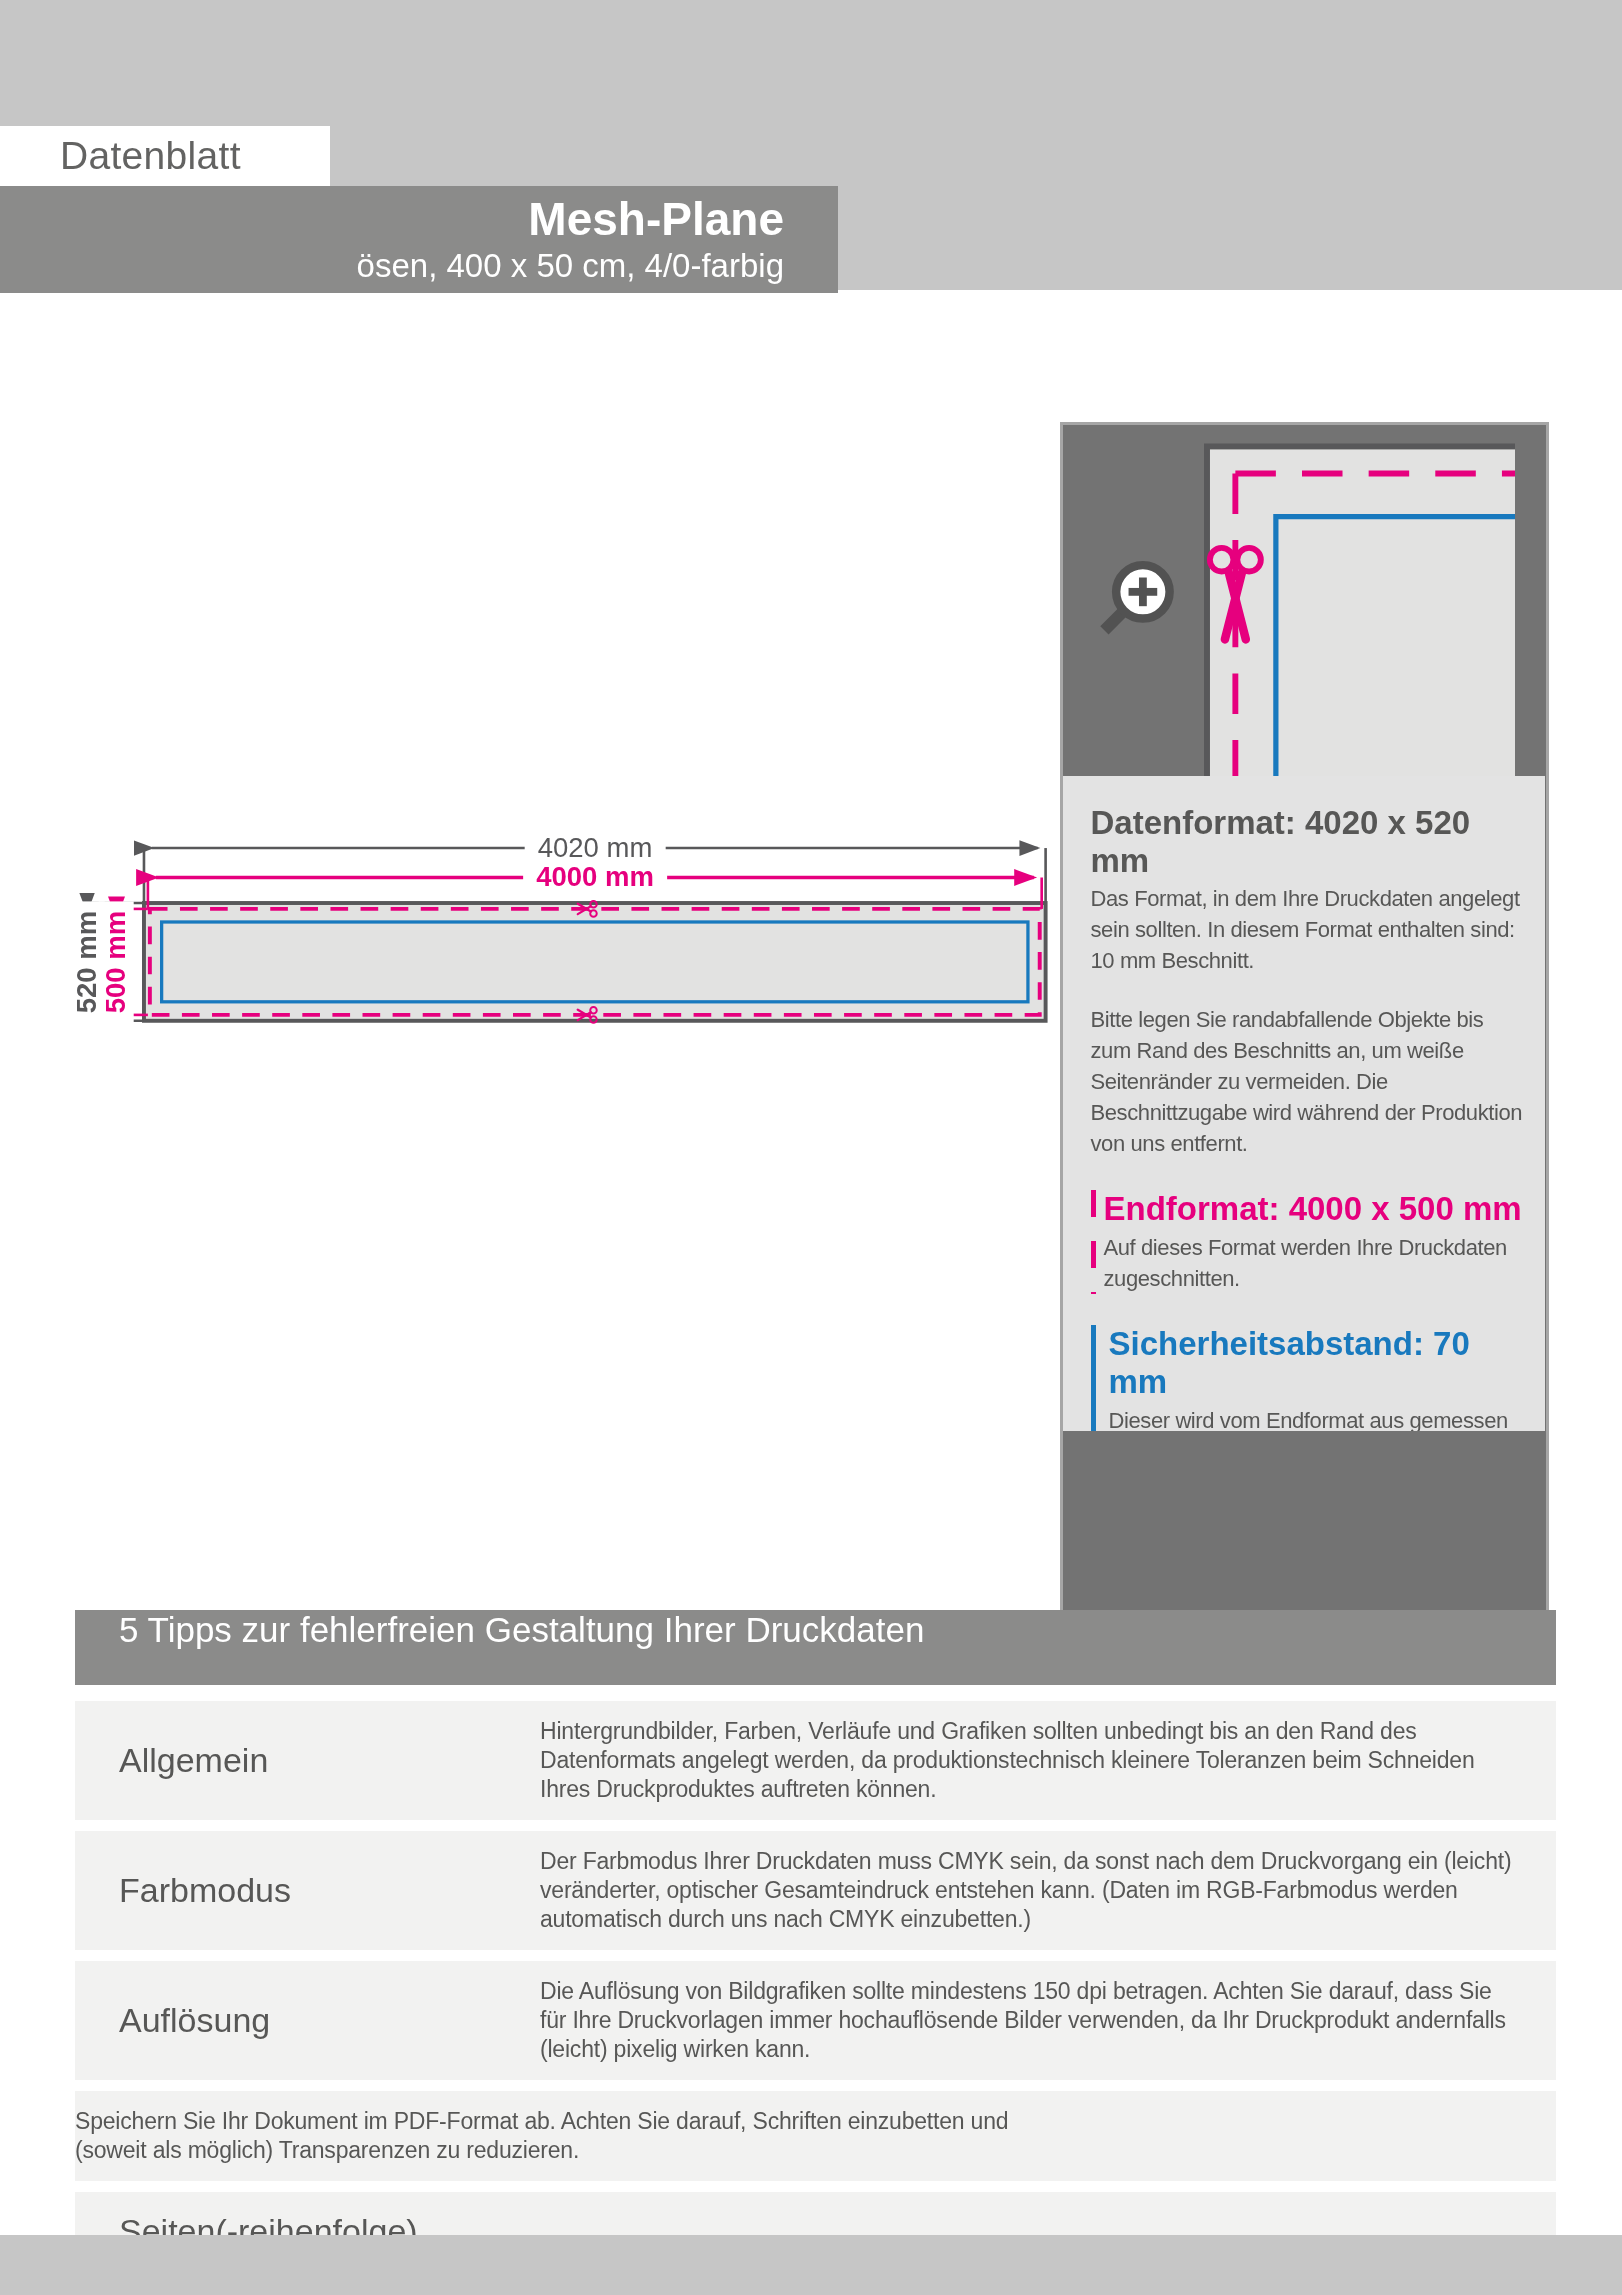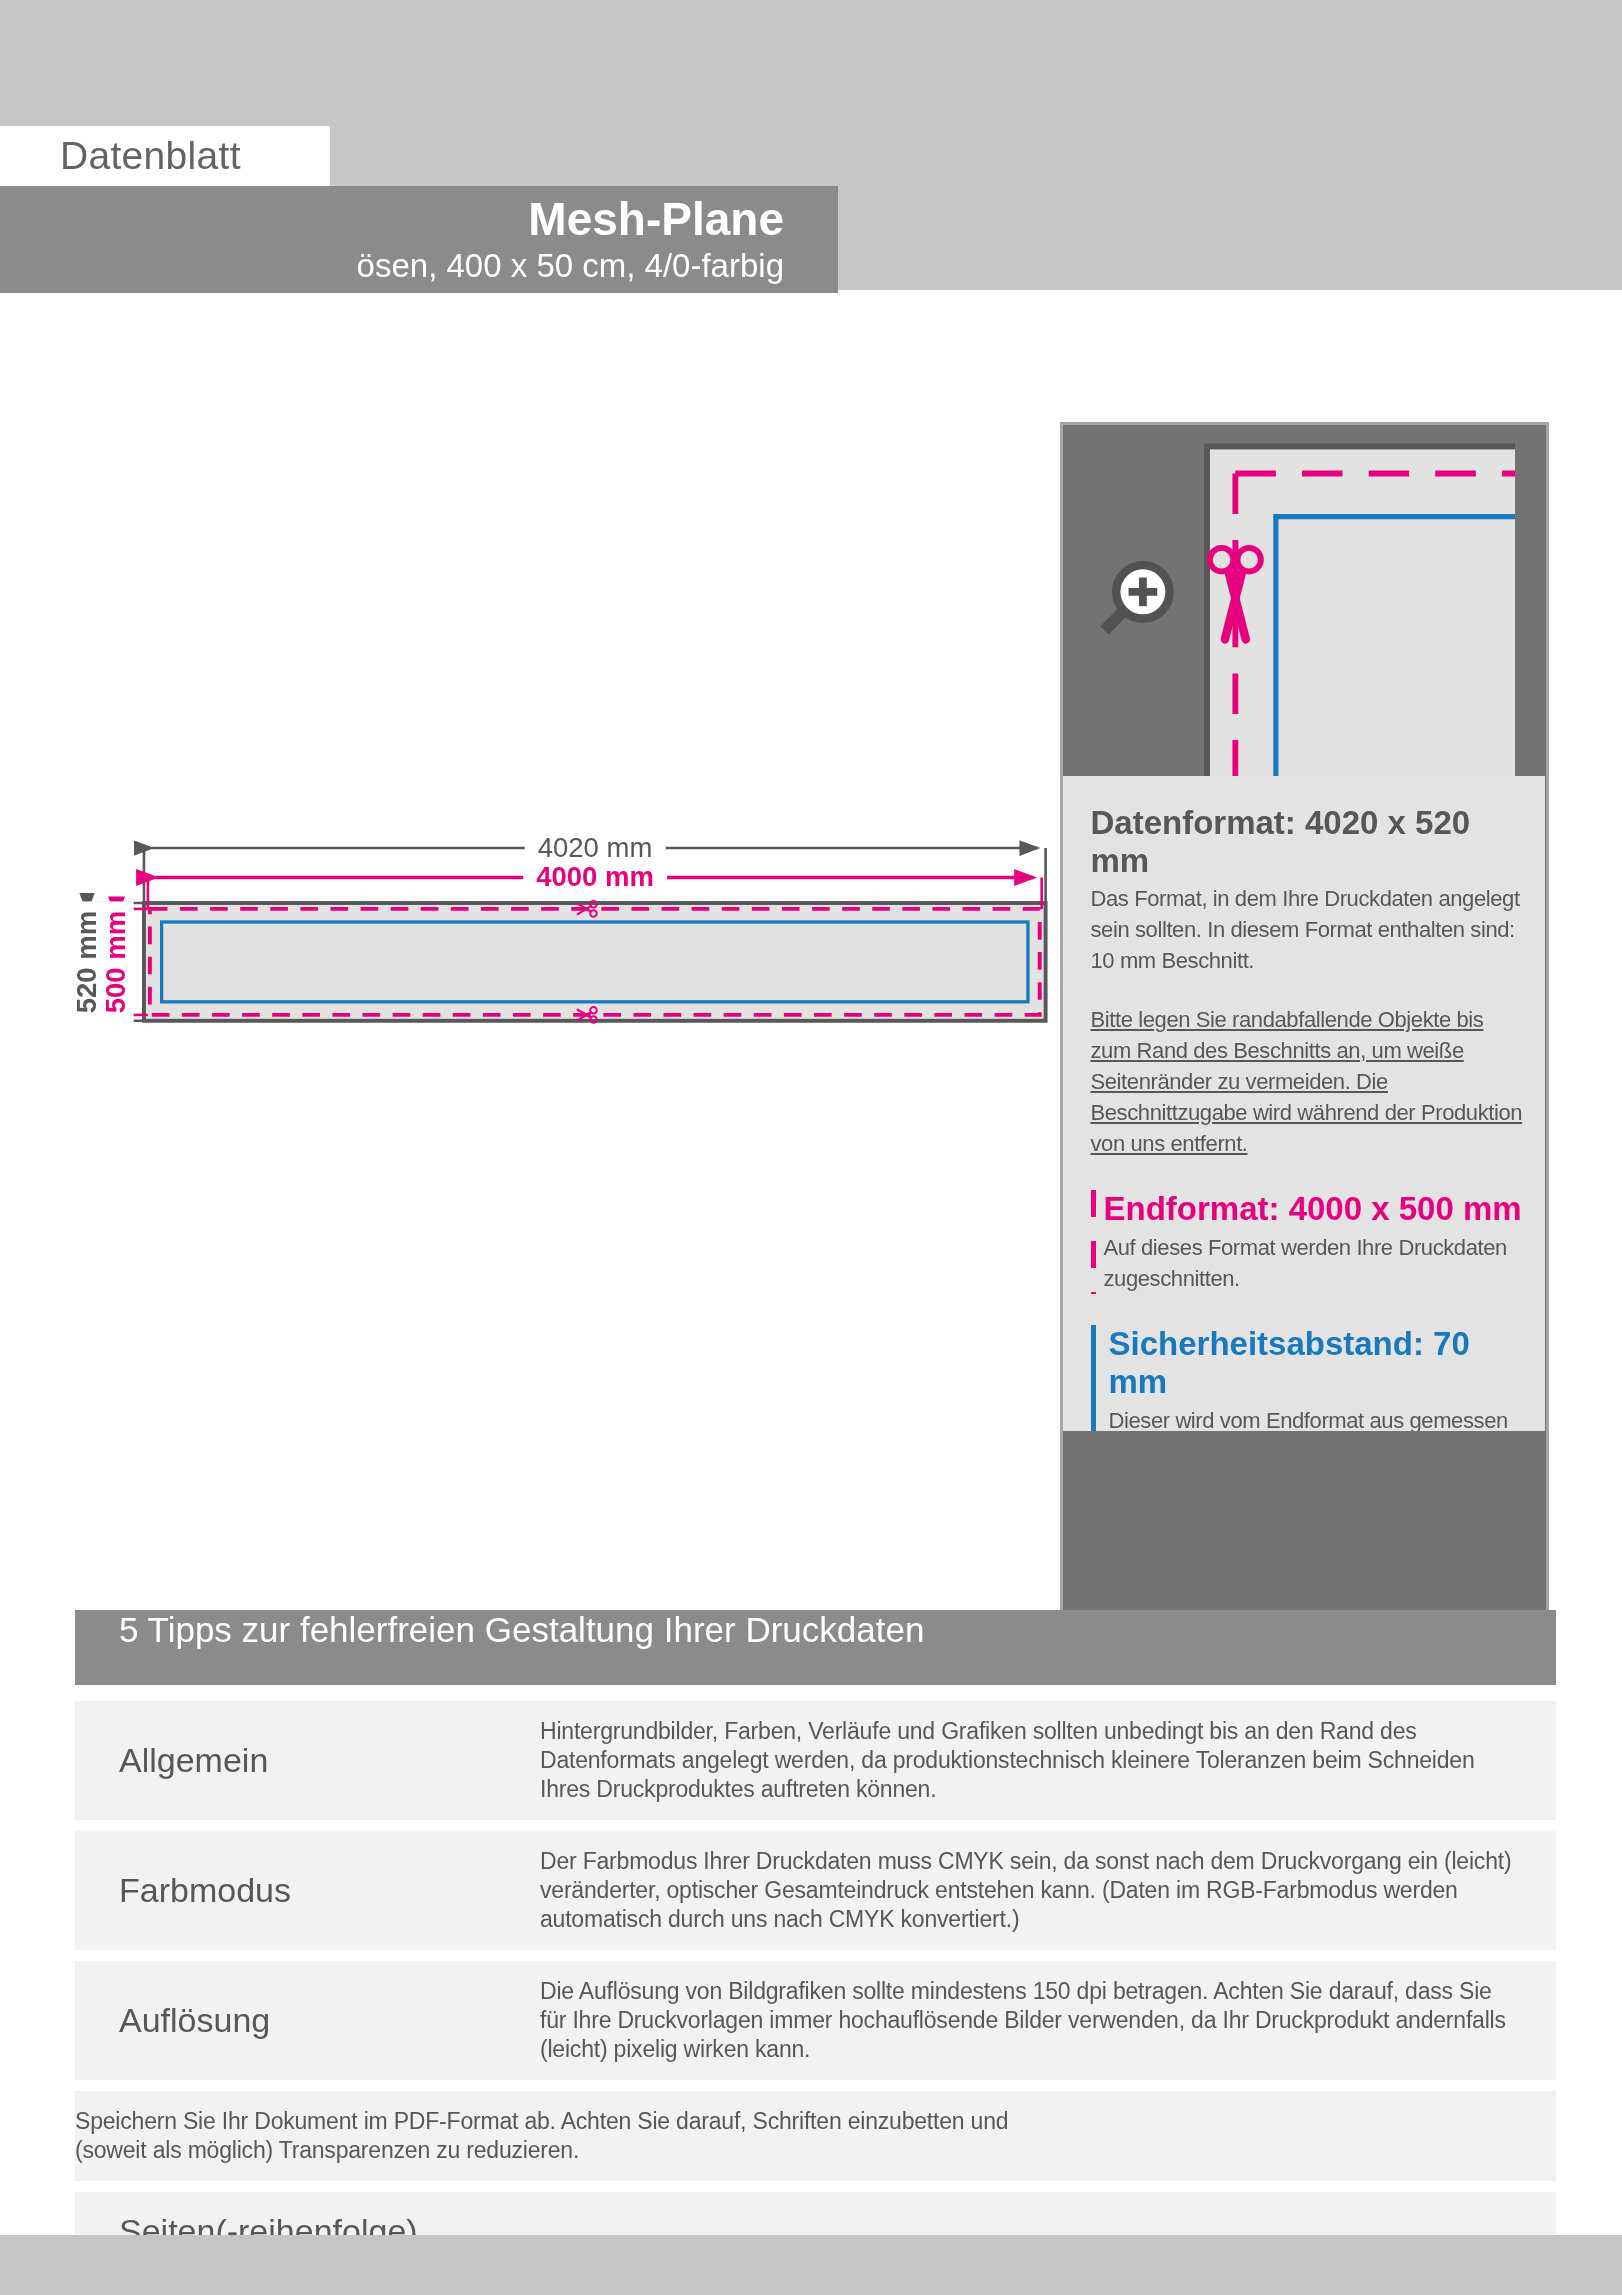--- a/index.html
+++ b/index.html
@@ -23,21 +23,21 @@
   
   .panel { position:absolute; left:1060px; top:422px; width:489px; height:1247px; background:#737373; border:3.3px solid #a6a6a6; }
   .panel-illustration { position:absolute; left:141px; top:17.7px; width:311px; height:334px; }
   .magnifier { position:absolute; left:31px; top:131px; width:88px; height:88px; }
   .panel-gray { position:absolute; left:0; top:351px; width:482px; height:655px; background:#e3e3e3; padding:27.5px 22px 0 27.5px; overflow:hidden; }
   .panel-h { font-size:33px; font-weight:bold; line-height:38px; color:#575756; }
   .panel-h.magenta { color:#e6007e; }
   .panel-h.blue { color:#1879be; }
   .panel-p { font-size:22px; line-height:31px; letter-spacing:-0.4px; color:#575756; margin-top:3.9px; }
   .panel-p b, .tip-text b { font-weight:normal; }
-  .block-gap { margin-top:27.5px;text-decoration:underline; }
+  .block-gap { margin-top:27.5px; }
   .endformat-block { margin-top:31px; padding-left:13px; background-image:repeating-linear-gradient(to bottom, #e6007e 0, #e6007e 27.5px, rgba(0,0,0,0) 27.5px, rgba(0,0,0,0) 51px); background-size:5.2px 100%; background-repeat:no-repeat; background-position:left top; }
   .sich-block { margin-top:31px; padding-left:13px; border-left:5.2px solid #1879be; }
 
   
   .tips-bar { position:absolute; left:75px; top:1610px; width:1481px; height:75px; background:#8b8b8a; display:flex; align-items:flex-start; padding-left:44px; }
   .tips-bar span { color:#ffffff; font-size:35px; font-weight:400; }
   .tips-rows { position:absolute; left:75px; top:1701px; width:1481px; display:flex; flex-direction:column; gap:11px; }
   .tip-row { background:#f2f2f1; display:flex; align-items:center; padding:16px 0; min-height:79px; }
   .tip-label { width:465px; padding-left:44px; font-size:34px; color:#575756; }
   .tip-text { width:975px; font-size:23px; line-height:29px; letter-spacing:-0.2px; color:#575756; }
@@ -147,21 +147,21 @@
   <span>5 Tipps zur fehlerfreien Gestaltung Ihrer Druckdaten</span>
 </div>
 
 <div class="tips-rows">
   <div class="tip-row">
     <div class="tip-label">Allgemein</div>
     <div class="tip-text"><span>Hintergrundbilder, Farben, Verläufe und Grafiken sollten unbedingt bis an den Rand des Datenformats angelegt werden, da produktionstechnisch kleinere Toleranzen beim Schneiden Ihres Druckproduktes auftreten können.</span></div>
   </div>
   <div class="tip-row">
     <div class="tip-label">Farbmodus</div>
-    <div class="tip-text"><span>Der Farbmodus Ihrer Druckdaten muss </span><b>CMYK</b><span> sein, da sonst nach dem Druckvorgang ein (leicht) veränderter, optischer Gesamteindruck entstehen kann. (Daten im RGB-Farbmodus werden automatisch durch uns nach </span><b>CMYK</b><span> konvertiert.)</span></div>
+    <div class="tip-text"><span>Der Farbmodus Ihrer Druckdaten muss </span><b>CMYK</b><span> sein, da sonst nach dem Druckvorgang ein (leicht) veränderter, optischer Gesamteindruck entstehen kann. (Daten im RGB-Farbmodus werden automatisch durch uns nach </span><b>CMYK</b><span> einzubetten.)</span></div>
   </div>
   <div class="tip-row">
     <div class="tip-label">Auflösung</div>
     <div class="tip-text"><span>Die Auflösung von Bildgrafiken sollte mindestens </span><b>150 dpi</b><span> betragen. Achten Sie darauf, dass Sie für Ihre Druckvorlagen immer hochauflösende Bilder verwenden, da Ihr Druckprodukt andernfalls (leicht) pixelig wirken kann.</span></div>
   </div>
   <div class="tip-row">
     <div class="tip-text"><span>Speichern Sie Ihr Dokument im PDF-Format ab. Achten Sie darauf, Schriften einzubetten und (soweit als möglich) Transparenzen zu reduzieren.</span></div>
   </div>
   <div class="tip-row">
     <div class="tip-label">Seiten(-reihenfolge)</div>

